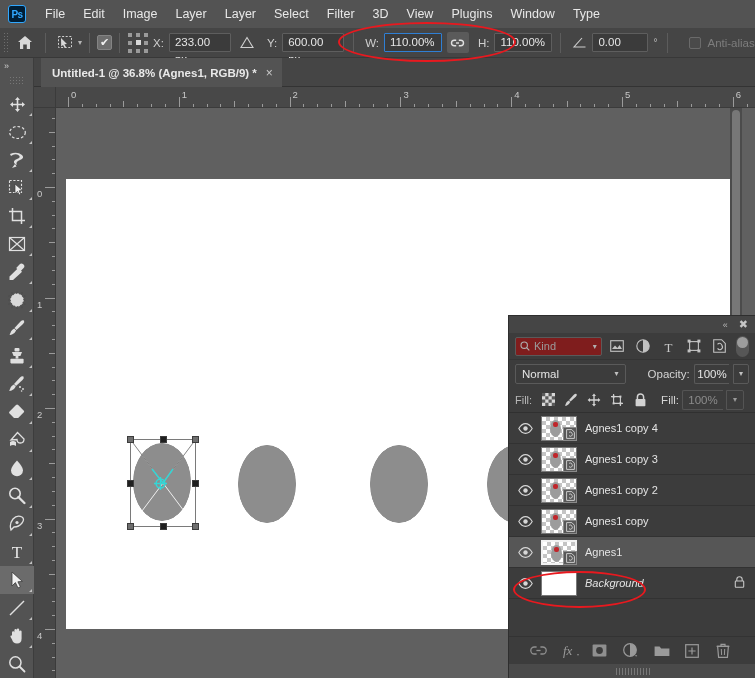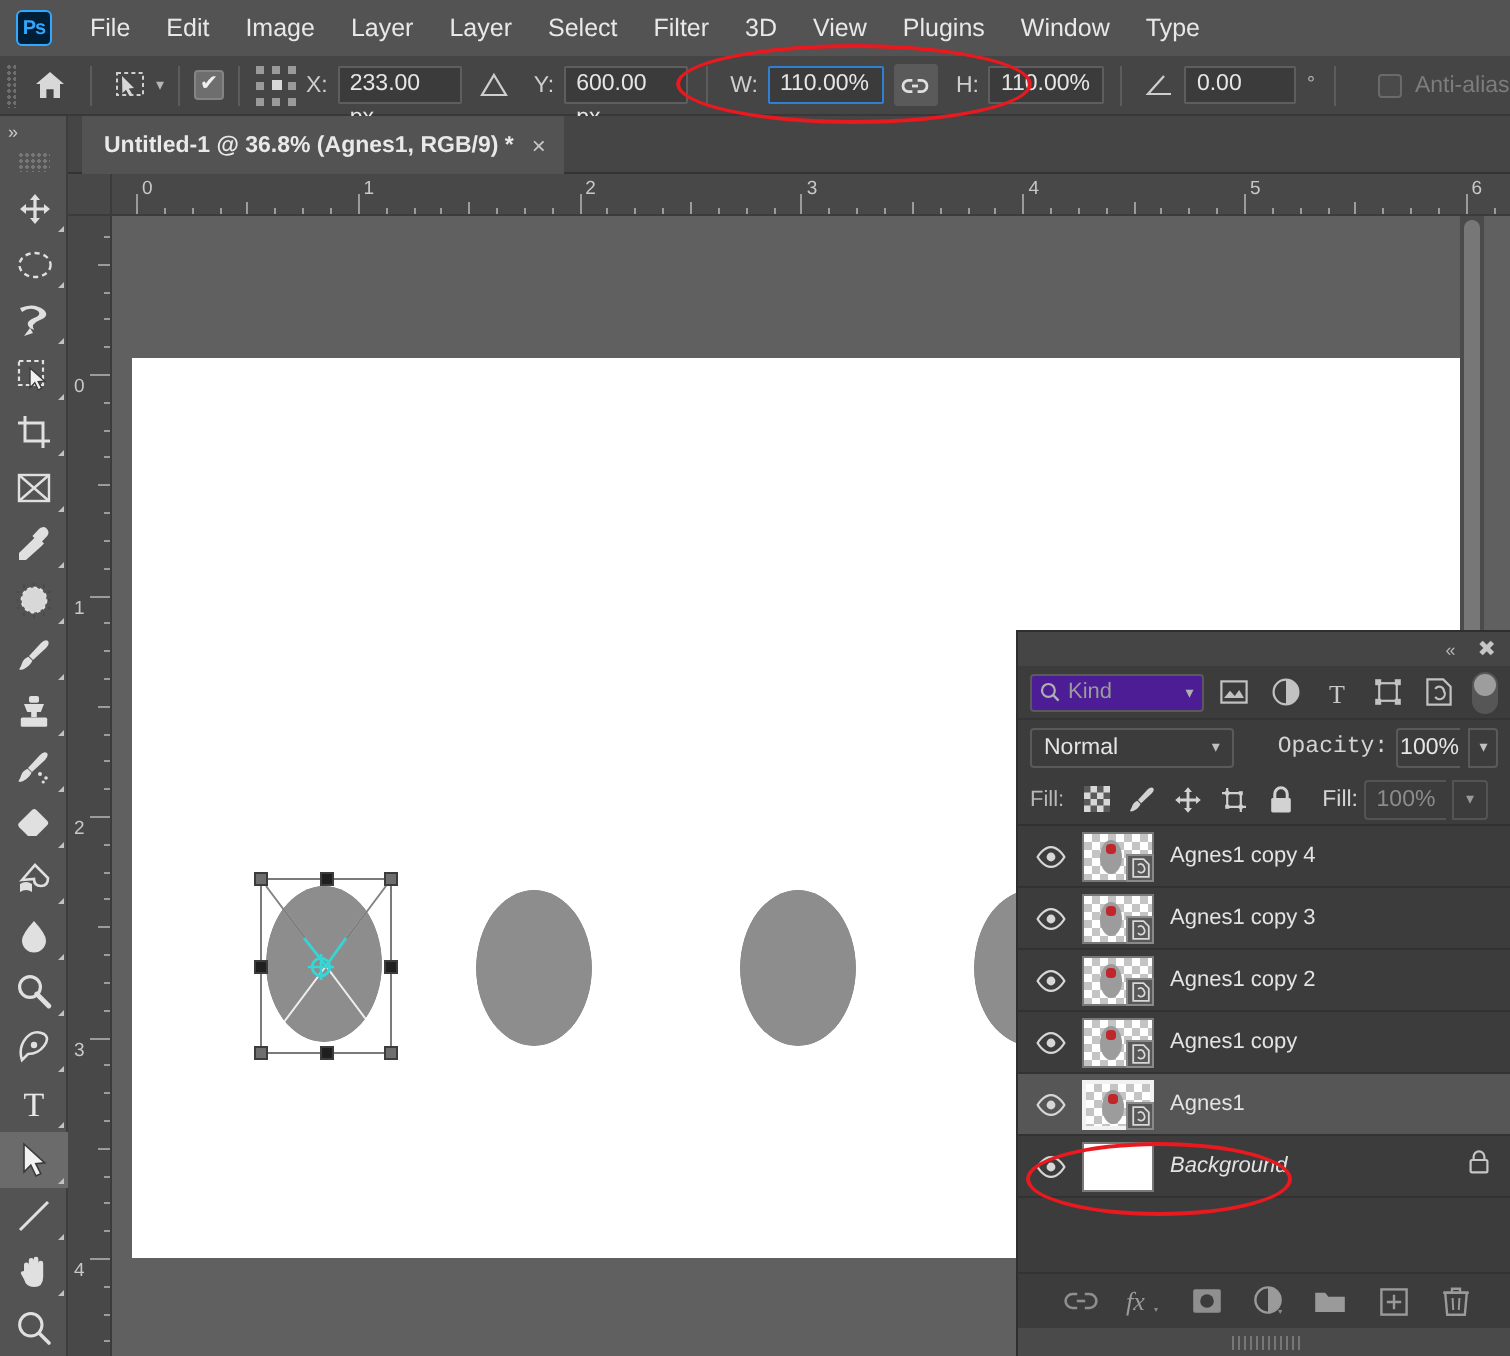--- a/index.html
+++ b/index.html
@@ -199,21 +199,21 @@
   .lp-menu {
     position: absolute; right: 7px; top: 6px; width: 14px; height: 11px;
     display: flex; flex-direction: column; justify-content: space-between;
   }
   .lp-menu span { display: block; height: 1.6px; background: #c6c6c6; }
   .lp-filter {
     height: 27px; display: flex; align-items: center; padding: 0 6px;
     border-bottom: 1px solid #343434; gap: 5px;
   }
   .kind-sel {
-    width: 88px; height: 19px; background: #4c1d95; border: 1px solid #5a5a5a;
+    width: 88px; height: 19px; background: #7f1d1d; border: 1px solid #5a5a5a;
     border-radius: 2px; display: flex; align-items: center; padding: 0 4px;
     color: #9b9b9b; font-size: 11px; gap: 4px;
   }
   .kind-sel .cv { margin-left: auto; color: #b0b0b0; font-size: 8px; }
   .fi { width: 21px; height: 20px; display:flex; align-items:center; justify-content:center; }
   .toggle-pill {
     width: 13px; height: 21px; border-radius: 7px; background: #565656;
     margin-left: 1px; position: relative;
   }
   .toggle-pill::after {
@@ -222,21 +222,21 @@
   }
   .lp-blend {
     height: 27px; display: flex; align-items: center; padding: 0 6px; gap: 4px;
   }
   .blend-sel {
     width: 126px; height: 20px; background: #3c3c3c; border: 1px solid #5a5a5a;
     border-radius: 2px; display: flex; align-items: center; padding: 0 6px;
     color: #e4e4e4; font-size: 11.5px;
   }
   .blend-sel .cv { margin-left: auto; color: #c0c0c0; font-size: 8px; }
-  .op-label { color: #d4d4d4; font-size: 11.5px; margin-left: 18px; font-family: Liberation Mono, monospace; }
+  .op-label { color: #d4d4d4; font-size: 11.5px; margin-left: 18px; }
   .op-field {
     width: 41px; height: 20px; background: #3c3c3c; border: 1px solid #5a5a5a;
     color: #e6e6e6; font-size: 11.5px; display:flex; align-items:center;
     justify-content: center; border-radius: 2px 0 0 2px; border-right: none;
   }
   .op-caret {
     width: 18px; height: 20px; background: #3c3c3c; border: 1px solid #5a5a5a;
     border-radius: 0 2px 2px 0; display:flex; align-items:center; justify-content:center;
     color: #c0c0c0; font-size: 8px;
   }
@@ -289,21 +289,21 @@
     display: flex; align-items: center; justify-content: center;
   }
   .lname { color: #e3e3e3; font-size: 11px; }
   .lname.bg { font-style: italic; }
   .lock-right { margin-left: auto; margin-right: 10px; }
   .lp-bottom {
     position: absolute; left: 0; bottom: 14px; width: 247px; height: 28px;
     background: #3c3c3c; border-top: 1px solid #333;
     display: flex; align-items: center; justify-content: center; gap: 12px;
   }
-  .lb { width: 19px; height: 19px; display:flex; align-items:center; justify-content:flex-end; position: relative; }
+  .lb { width: 19px; height: 19px; display:flex; align-items:center; justify-content:flex-start; position: relative; }
   .lp-footgrip {
     position: absolute; left: 0; bottom: 0; width: 247px; height: 14px;
     background: #4a4a4a; display: flex; align-items: center; justify-content: center;
   }
   .lp-footgrip i {
     display:block; width: 34px; height: 7px;
     background-image: linear-gradient(90deg, #777 1px, transparent 1px);
     background-size: 3px 7px;
   }
 

